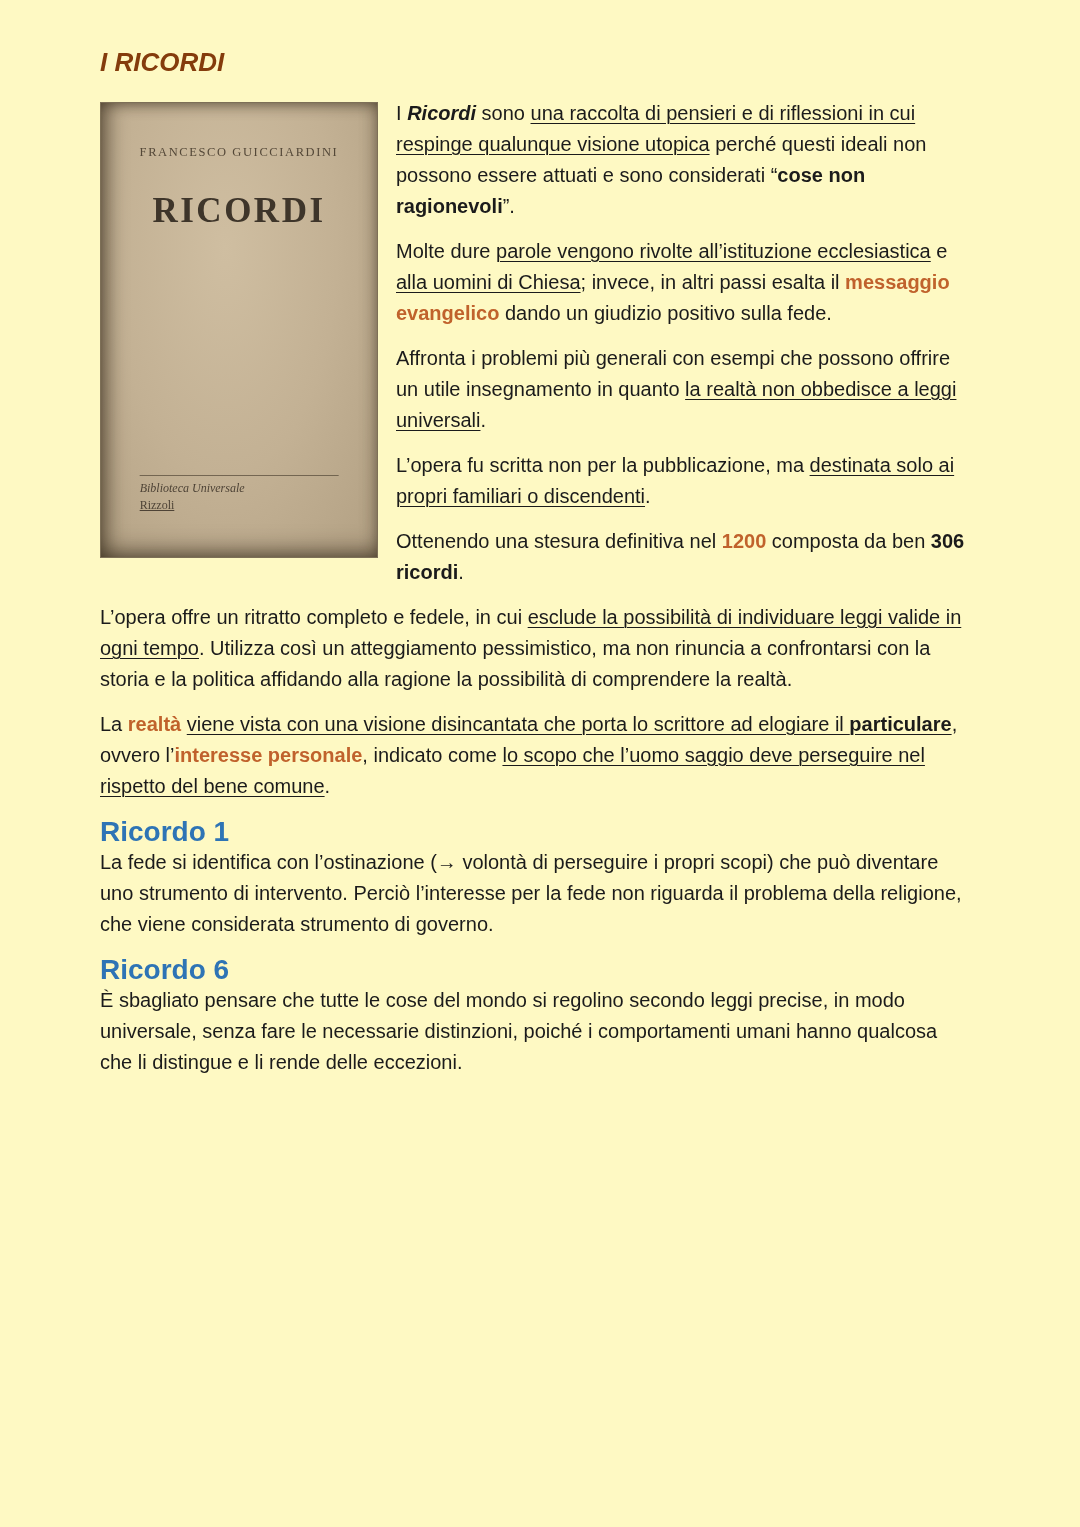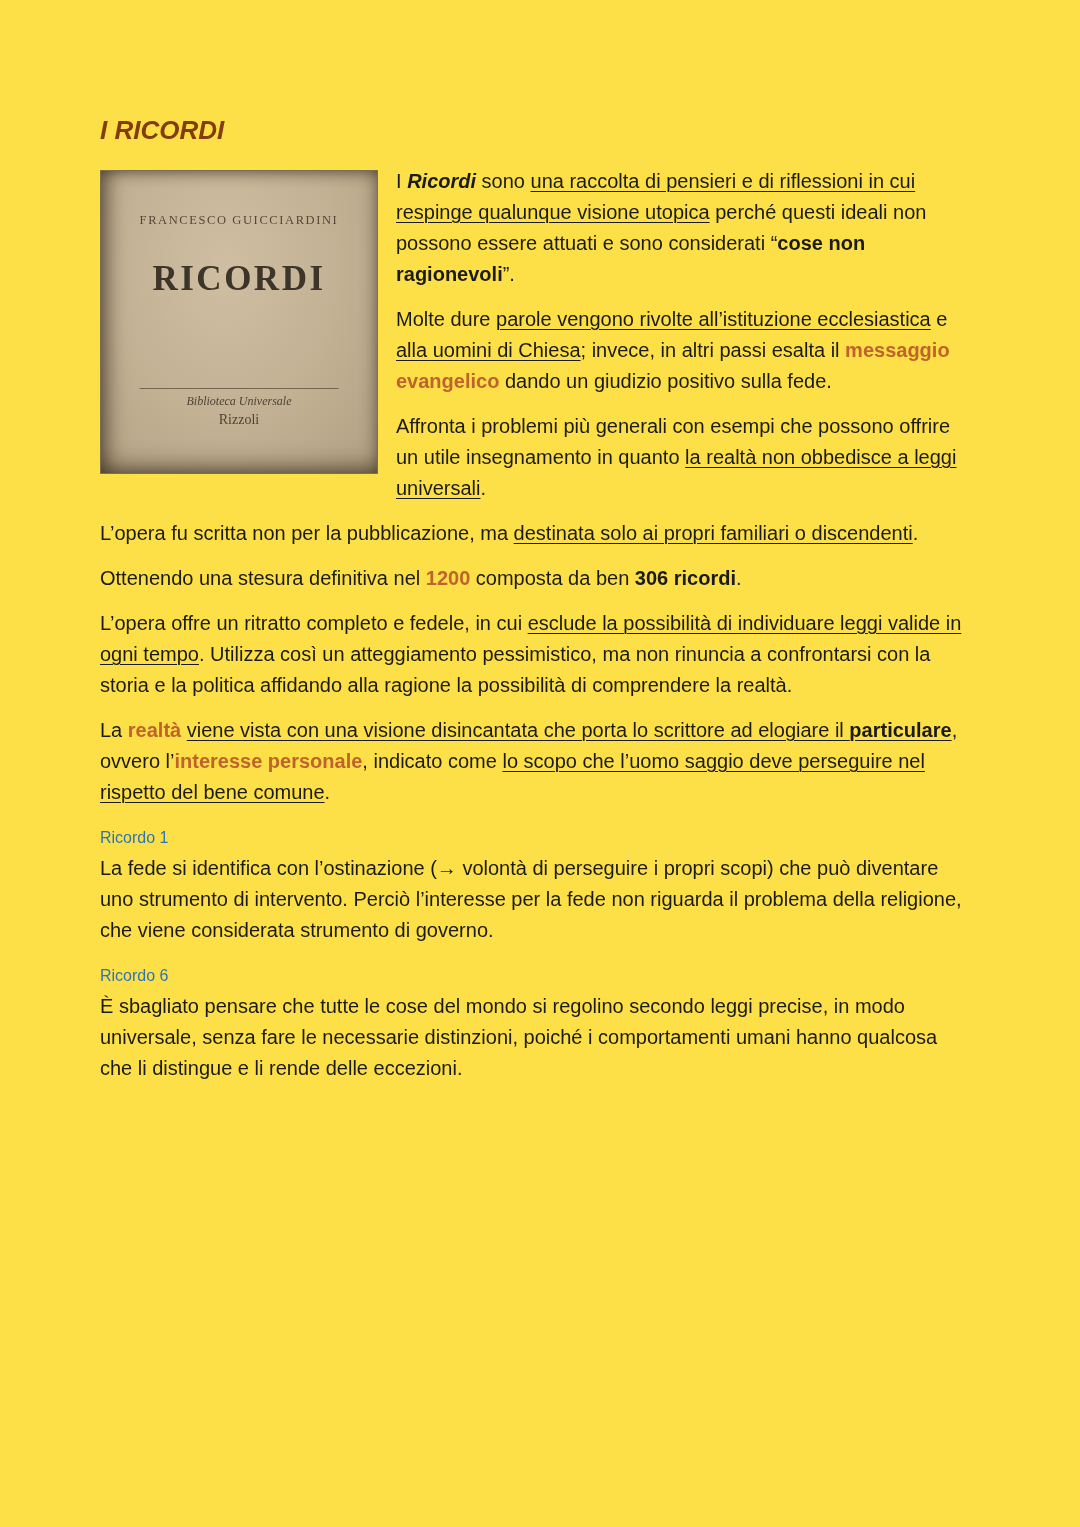--- a/index.html
+++ b/index.html
@@ -7,55 +7,55 @@
     --title:#843C0C;
     --accent:#C0622C;
     --heading:#2E74B5;
   }
   *{box-sizing:border-box;}
   html,body{margin:0;padding:0;background:#ffffff;}
   .page{
     width:1080px;
     min-height:1527px;
     margin:0 auto;
-    background:#fde047;
-    padding:116px 100px 70px 100px;
+    background:#fef9c3;
+    padding:48px 100px 70px 100px;
     font-family:"Liberation Sans","DejaVu Sans",sans-serif;
     font-size:20px;
     line-height:31px;
     color:#1b1b1b;
   }
   .doc-title{
     margin:0 0 20px 0;
     font-size:26px;
     line-height:1.15;
     font-weight:700;
     font-style:italic;
     color:var(--title);
   }
   .content{overflow:visible;}
   p.rich{margin:0 12px 14px 0;}
   h2.ricordo{
     margin:14px 0 0 0;
-    font-size:16px;
+    font-size:28px;
     line-height:31px;
-    font-weight:400;
+    font-weight:700;
     color:var(--heading);
   }
   
   .b{font-weight:700;}
   .i{font-style:italic;}
   .u{text-decoration:underline;text-decoration-thickness:1.4px;text-underline-offset:2.5px;}
   .a{color:var(--accent);}
 
   
   .book-cover{
     float:left;
     width:278px;
-    height:304px;
+    height:456px;
     margin:4px 18px 16px 0;
     position:relative;
     background:
       radial-gradient(ellipse at 45% 32%, #cfbea1 0%, #c3b194 52%, #b2a083 100%);
     border:1px solid #7d6f57;
     box-shadow:
       inset 12px 0 20px -6px rgba(40,30,15,.55),
       inset -8px 0 16px -8px rgba(40,30,15,.35),
       inset 0 -14px 22px -8px rgba(40,30,15,.5),
       inset 0 10px 14px -8px rgba(40,30,15,.35);
@@ -78,37 +78,37 @@
     font-weight:700;
     letter-spacing:2.5px;
     color:#3e352a;
   }
   .cover-bottom{
     position:absolute;
     left:50%;
     transform:translateX(-50%);
     bottom:44px;
     width:72%;
-    text-align:center;
     border-top:1px solid rgba(90,78,60,.75);
     padding-top:5px;
   }
   .cover-series{
     font-family:"Liberation Serif","DejaVu Serif",serif;
     font-style:italic;
     font-size:12px;
     line-height:1.25;
     color:#4e4336;
   }
   .cover-publisher{
     font-family:"Liberation Serif","DejaVu Serif",serif;
-    font-size:14px;
+    font-size:12px;
     line-height:1.25;
     color:#4e4336;
     margin-top:2px;
+    text-decoration:underline;
   }
 </style>
 </head>
 <body>
 
 <div class="page">
 
   <h1 class="doc-title">I RICORDI</h1>
 
   <div class="content">

